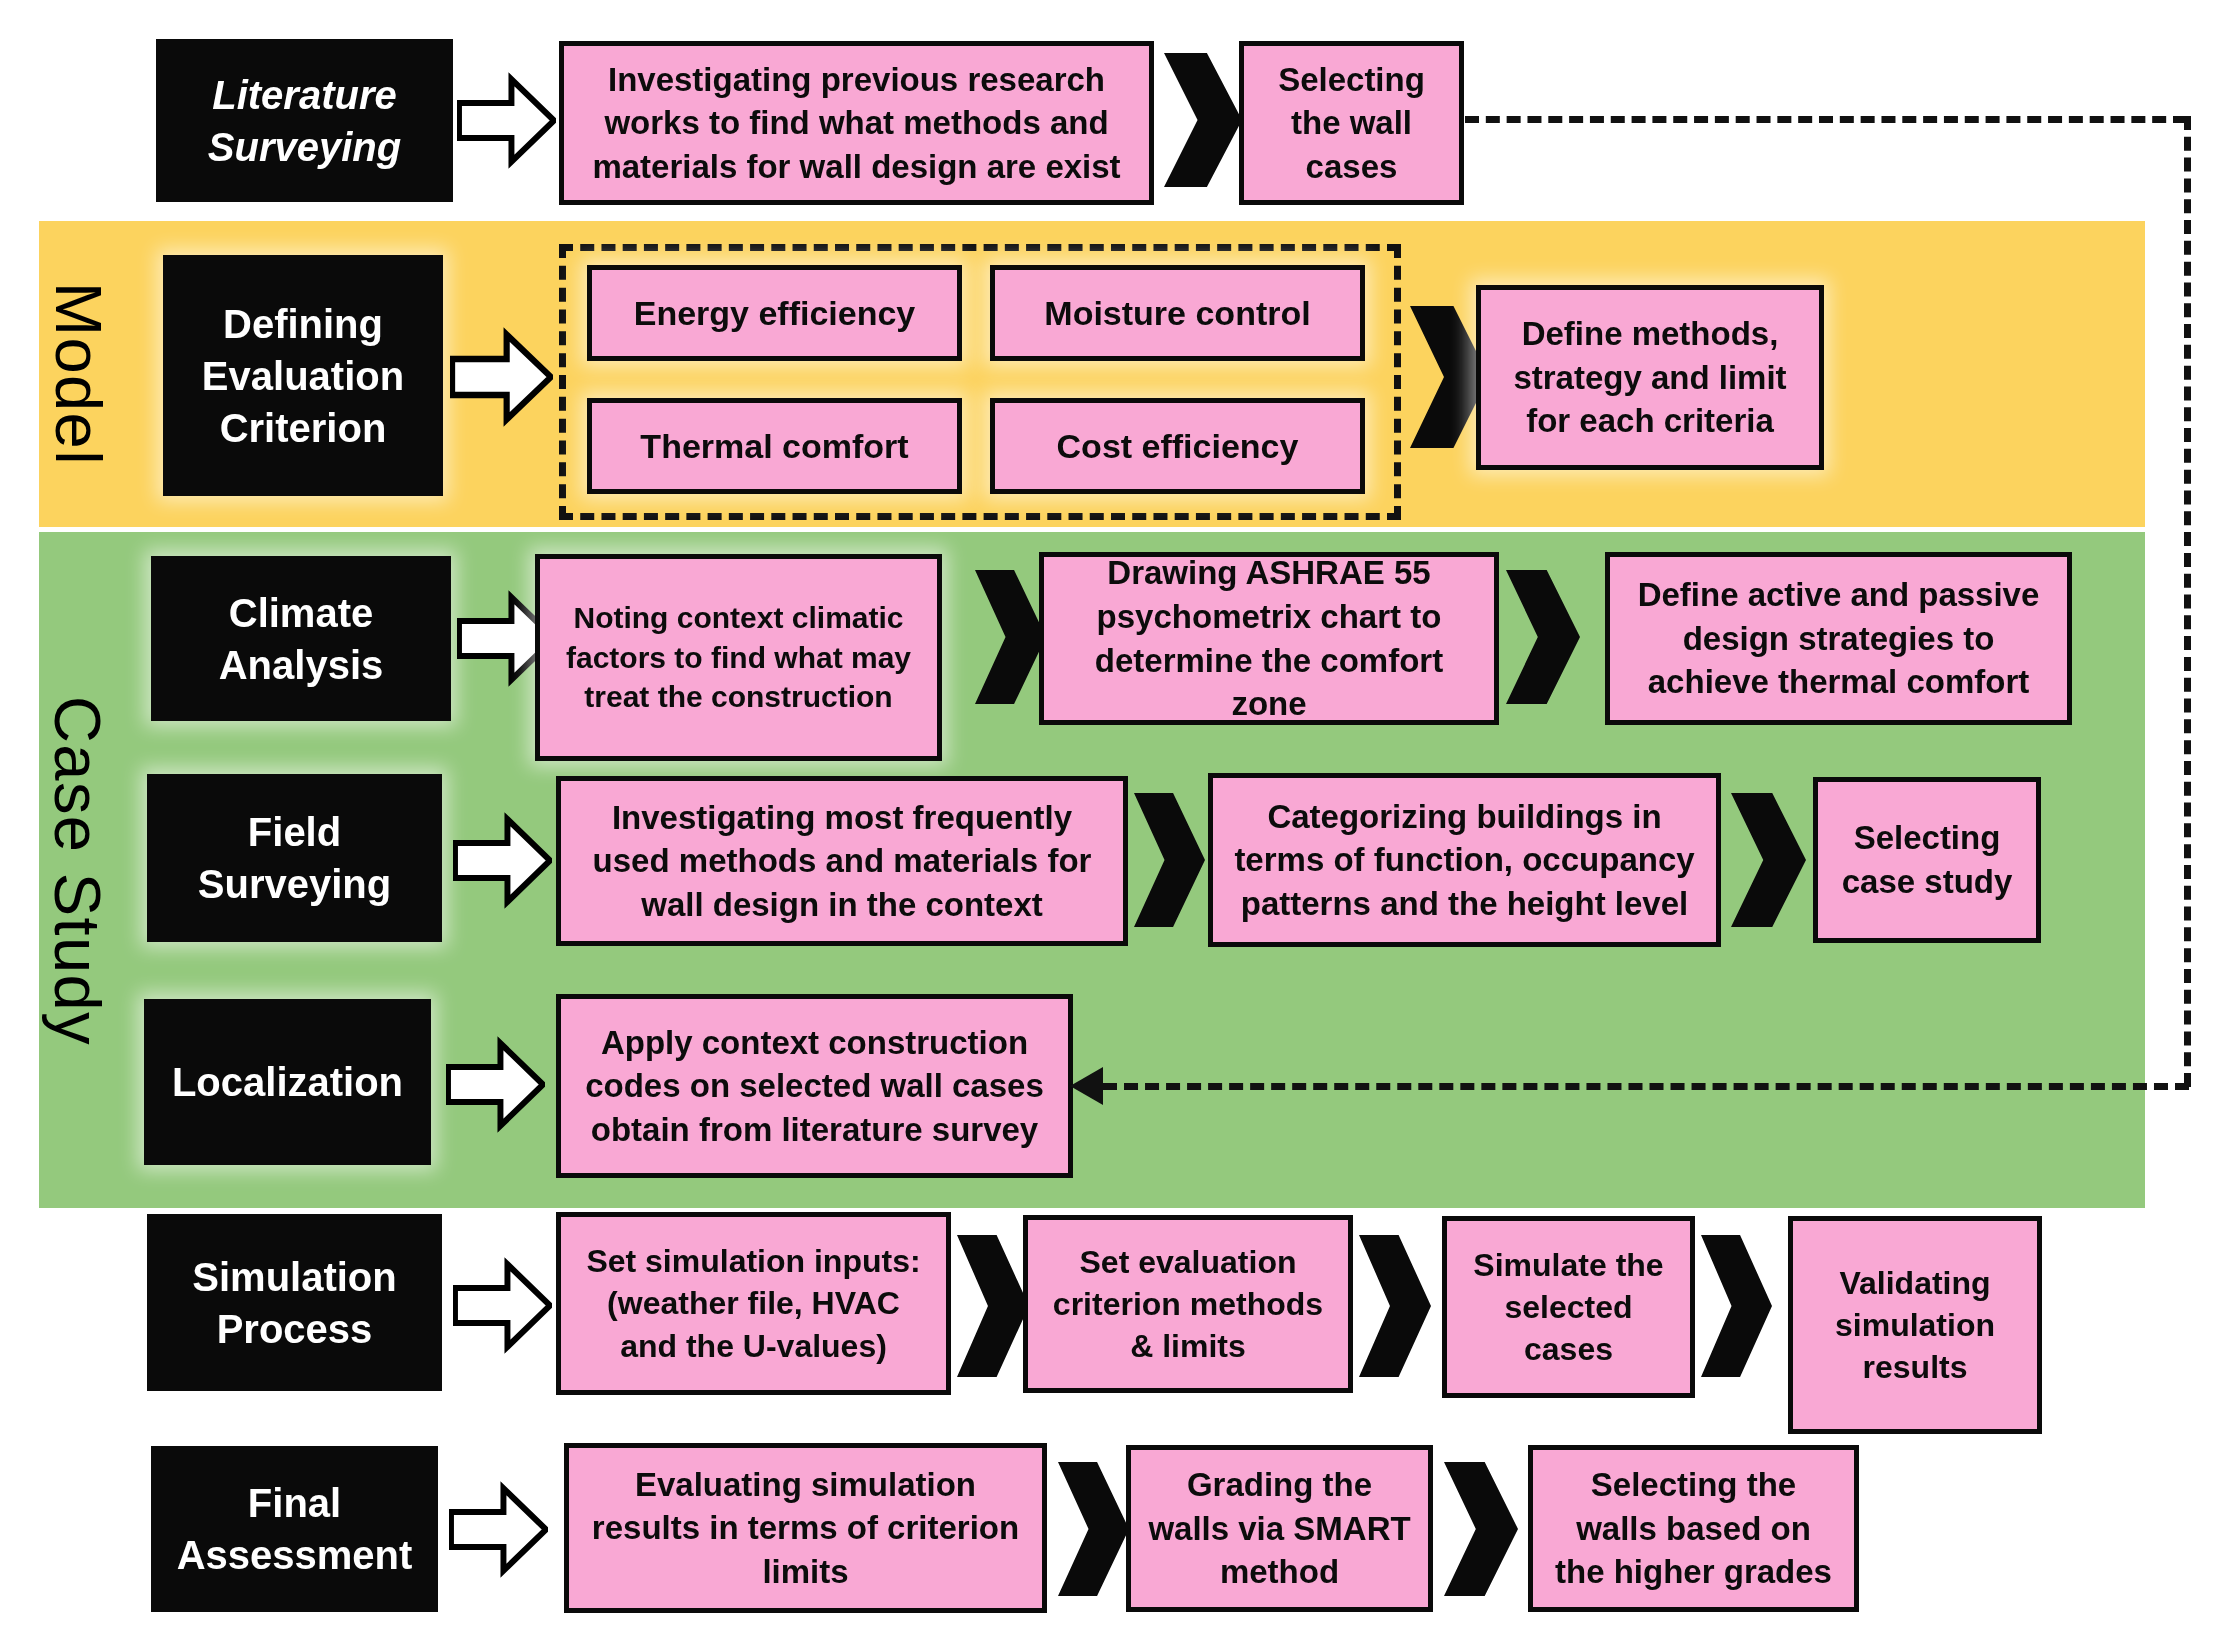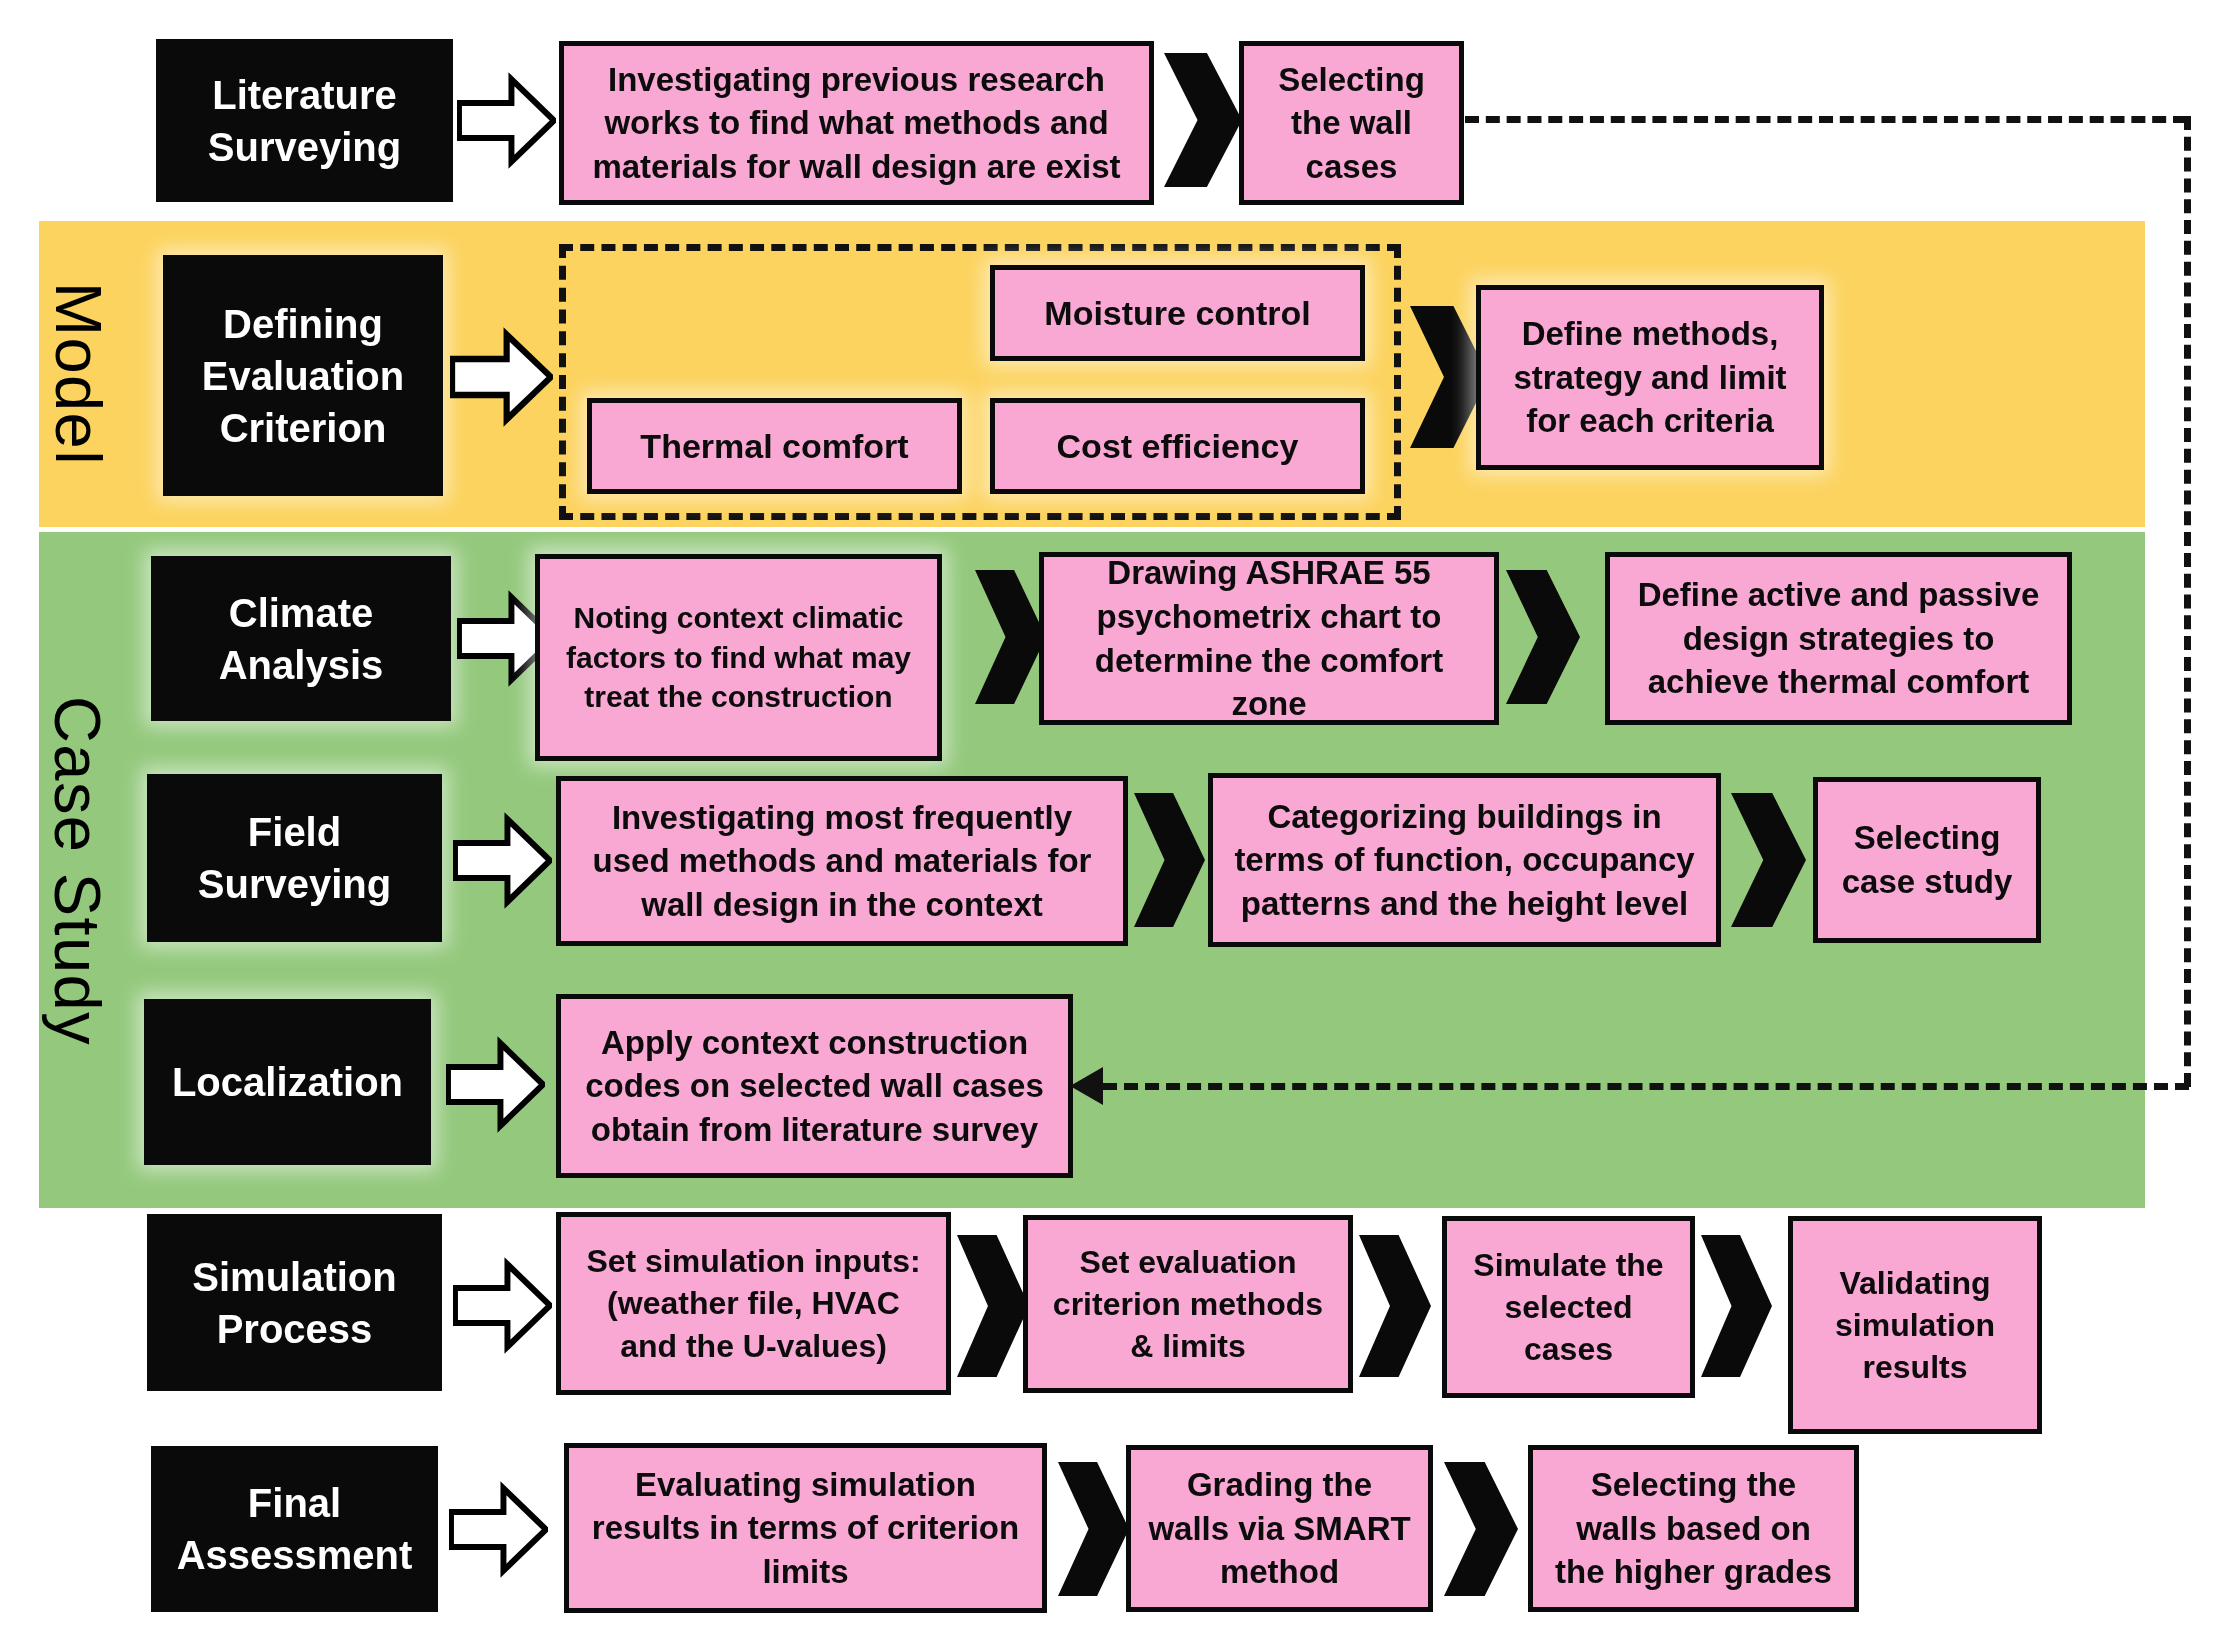--- a/index.html
+++ b/index.html
@@ -73,37 +73,38 @@
 <body>
 
 <div id="canvas">
 
   <div class="band band-model"></div>
   <div class="band band-case"></div>
 
   <div class="vlabel" style="left:-74px; top:335px; width:306px; height:78px;">Model</div>
   <div class="vlabel" style="left:-260px; top:832px; width:676px; height:78px;">Case Study</div>
 
-  <div class="stage-box" style="left:156px; top:39px; width:297px; height:163px;">Literature Surveying</div>
+  <div class="stage-box" style="left:156px; top:39px; width:297px; height:163px;font-style:italic;">Literature Surveying</div>
   <div class="warrow" style="left:457px; top:69px; width:99px; height:103px;">
     <svg viewBox="0 0 100 100" preserveAspectRatio="none">
         <polygon points="2,33 55,33 55,10 98,50 55,90 55,67 2,67" fill="#ffffff" stroke="#000000" stroke-width="6"></polygon>
       </svg>
   </div>
   <div class="detail-box fs47" style="left:559px; top:41px; width:595px; height:164px;">Investigating previous research works to find what methods and materials for wall design are exist</div>
   <div class="chev" style="left:1164px; top:53px; width:78px; height:134px;"></div>
   <div class="detail-box fs47" style="left:1239px; top:41px; width:225px; height:164px;">Selecting the wall cases</div>
 
   <div class="stage-box glow" style="left:163px; top:255px; width:280px; height:241px;">Defining Evaluation Criterion</div>
   <div class="warrow" style="left:450px; top:324px; width:103px; height:106px;">
     <svg viewBox="0 0 100 100" preserveAspectRatio="none">
         <polygon points="2,33 55,33 55,10 98,50 55,90 55,67 2,67" fill="#ffffff" stroke="#000000" stroke-width="6"></polygon>
       </svg>
   </div>
   <div class="criteria-wrap" style="left:559px; top:244px; width:842px; height:276px;"></div>
+  <div class="detail-box fs48 glow" style="left:587px; top:265px; width:375px; height:96px;">Energy efficiency</div>
   <div class="detail-box fs48 glow" style="left:990px; top:265px; width:375px; height:96px;">Moisture control</div>
   <div class="detail-box fs48 glow" style="left:587px; top:398px; width:375px; height:96px;">Thermal comfort</div>
   <div class="detail-box fs48 glow" style="left:990px; top:398px; width:375px; height:96px;">Cost efficiency</div>
   <div class="chev" style="left:1410px; top:306px; width:79px; height:142px;"></div>
   <div class="detail-box fs47 glow" style="left:1476px; top:285px; width:348px; height:185px;">Define methods, strategy and limit for each criteria</div>
 
   <div class="stage-box glow" style="left:151px; top:556px; width:300px; height:165px;">Climate Analysis</div>
   <div class="warrow" style="left:457px; top:587px; width:99px; height:103px;">
     <svg viewBox="0 0 100 100" preserveAspectRatio="none">
         <polygon points="2,33 55,33 55,10 98,50 55,90 55,67 2,67" fill="#ffffff" stroke="#000000" stroke-width="6"></polygon>

